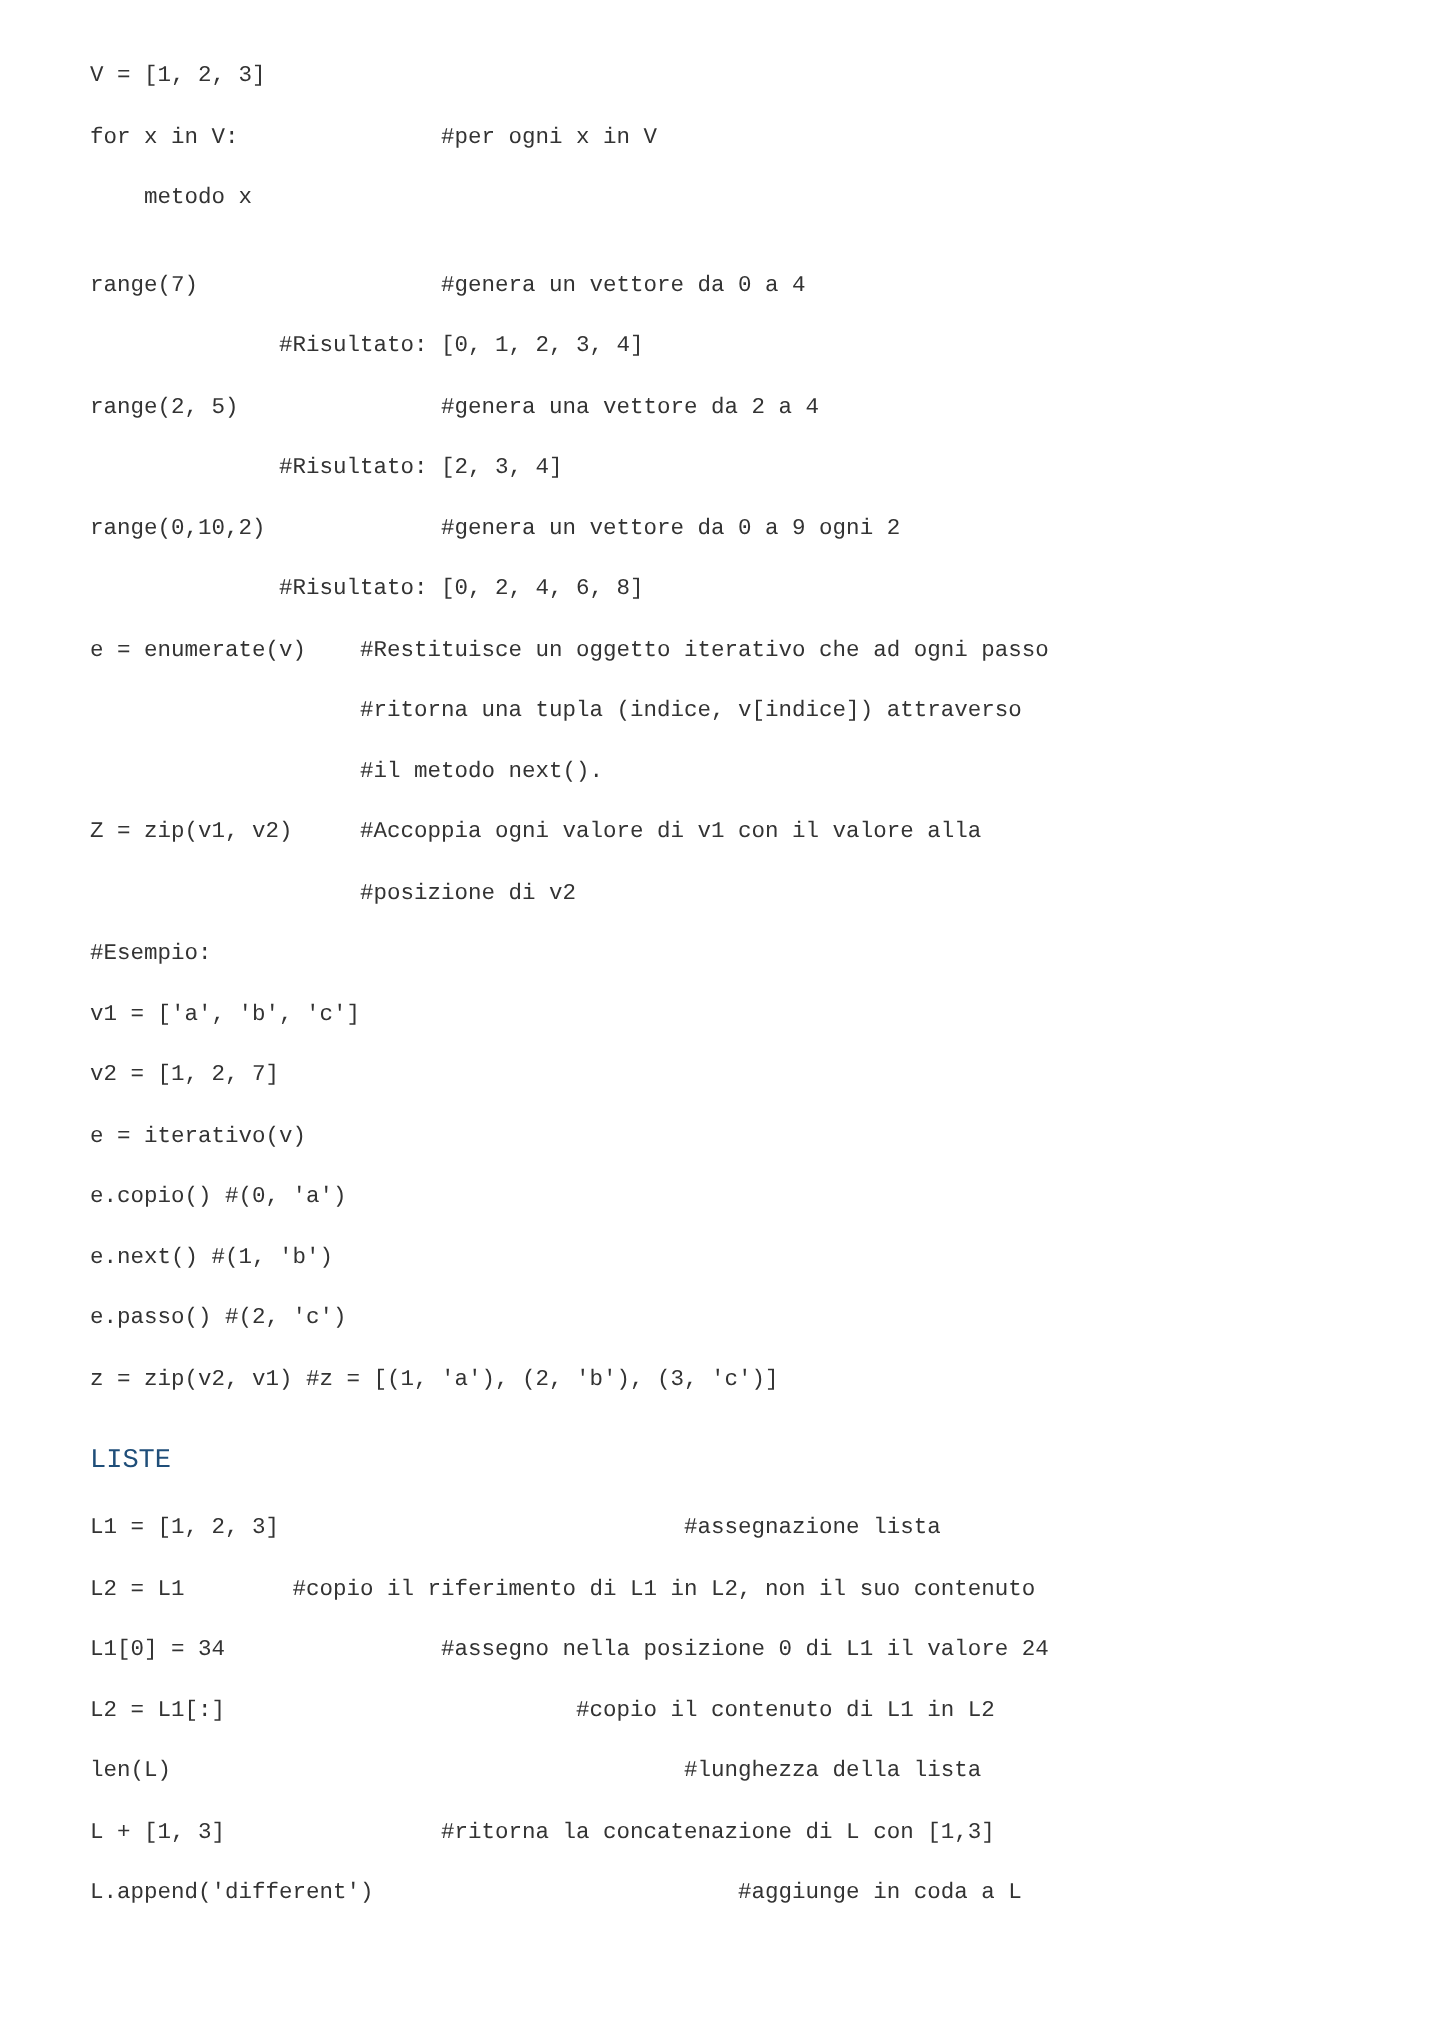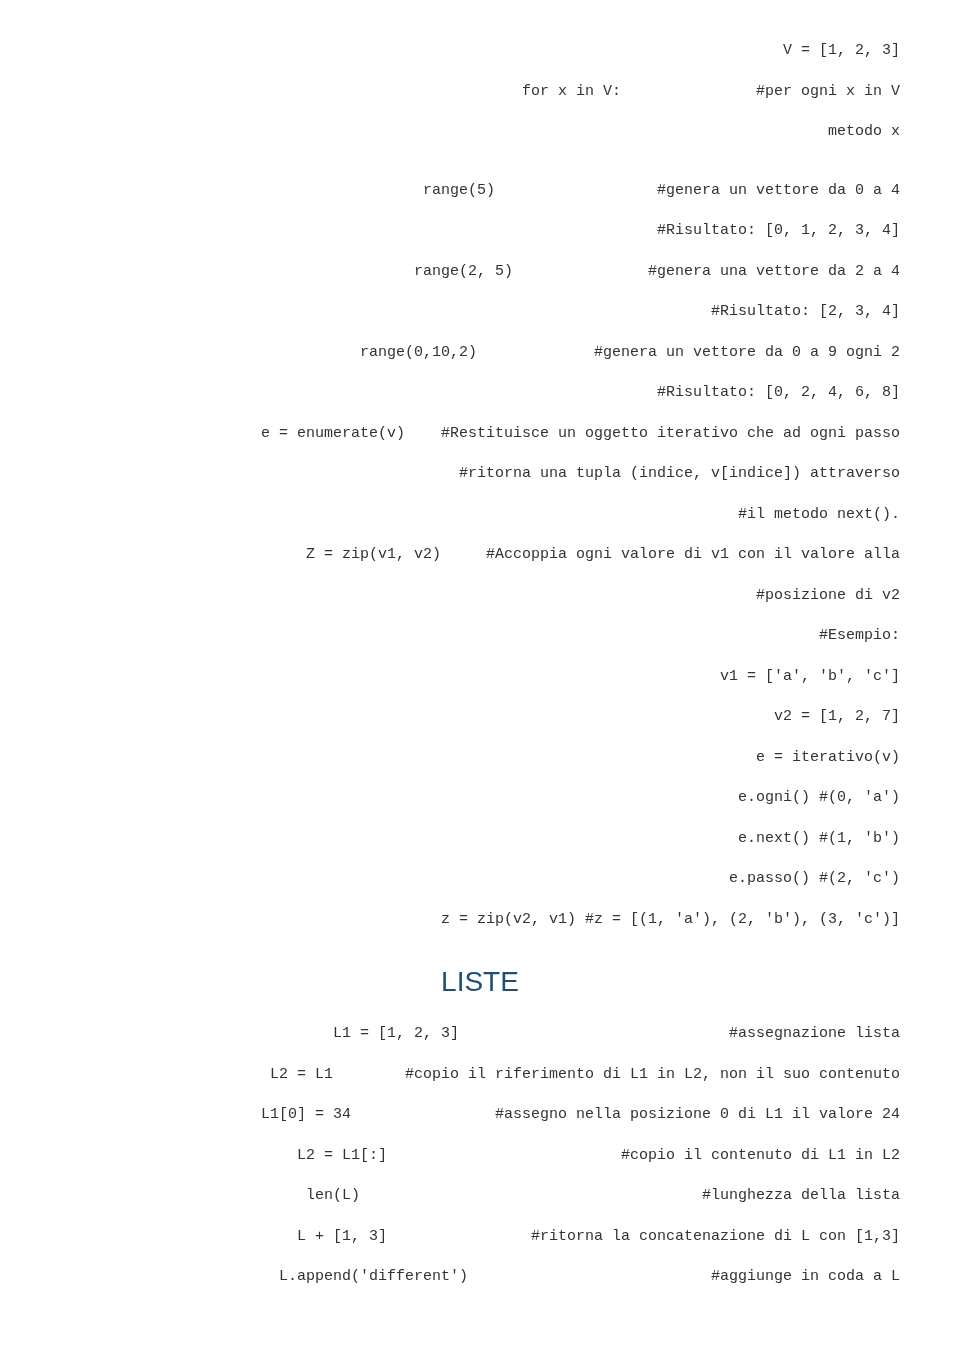--- a/index.html
+++ b/index.html
@@ -9,49 +9,47 @@
     font-size: 15px;
     color: #333;
     background: #fff;
     width: 960px;
     box-sizing: border-box;
     line-height: 1.5;
   }
   .line {
     white-space: pre;
     margin: 0;
-    text-align: right;
   }
   .spacer {
     height: 18px;
   }
   .big-spacer {
     height: 36px;
   }
   .heading {
-    font-family: Liberation Sans, sans-serif;
-    font-size: 28px;
+    font-family: Liberation Mono, monospace;
+    font-size: 18px;
     color: #1F4E79;
     margin: 30px 0 20px 0;
     font-weight: 400;
-    text-align: center;
   }
 </style>
 </head>
 <body>
 
 <p class="line">V = [1, 2, 3]</p>
 <div class="spacer"></div>
 <p class="line">for x in V:               #per ogni x in V</p>
 <div class="spacer"></div>
 <p class="line">    metodo x</p>
 
 <div class="big-spacer"></div>
 
-<p class="line">range(5)                  #genera un vettore da 0 a 4</p>
+<p class="line">range(7)                  #genera un vettore da 0 a 4</p>
 <div class="spacer"></div>
 <p class="line">              #Risultato: [0, 1, 2, 3, 4]</p>
 <div class="spacer"></div>
 <p class="line">range(2, 5)               #genera una vettore da 2 a 4</p>
 <div class="spacer"></div>
 <p class="line">              #Risultato: [2, 3, 4]</p>
 <div class="spacer"></div>
 <p class="line">range(0,10,2)             #genera un vettore da 0 a 9 ogni 2</p>
 <div class="spacer"></div>
 <p class="line">              #Risultato: [0, 2, 4, 6, 8]</p>
@@ -67,21 +65,21 @@
 <p class="line">                    #posizione di v2</p>
 <div class="spacer"></div>
 <p class="line">#Esempio:</p>
 <div class="spacer"></div>
 <p class="line">v1 = ['a', 'b', 'c']</p>
 <div class="spacer"></div>
 <p class="line">v2 = [1, 2, 7]</p>
 <div class="spacer"></div>
 <p class="line">e = iterativo(v)</p>
 <div class="spacer"></div>
-<p class="line">e.ogni() #(0, 'a')</p>
+<p class="line">e.copio() #(0, 'a')</p>
 <div class="spacer"></div>
 <p class="line">e.next() #(1, 'b')</p>
 <div class="spacer"></div>
 <p class="line">e.passo() #(2, 'c')</p>
 <div class="spacer"></div>
 <p class="line">z = zip(v2, v1) #z = [(1, 'a'), (2, 'b'), (3, 'c')]</p>
 
 <h2 class="heading">LISTE</h2>
 
 <p class="line">L1 = [1, 2, 3]                              #assegnazione lista</p>

